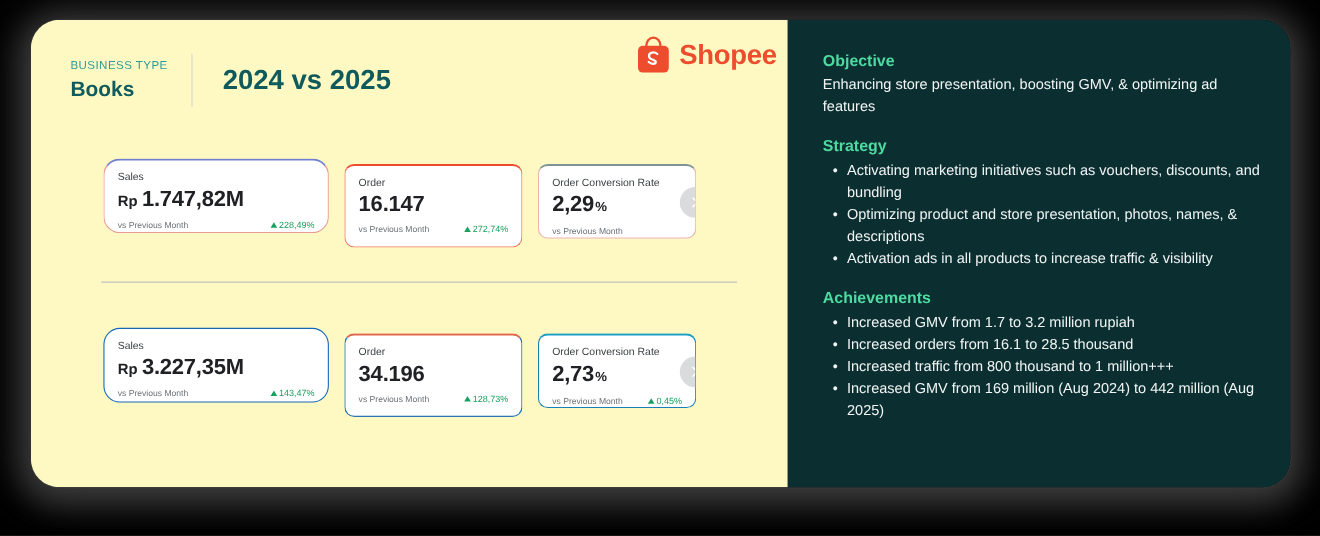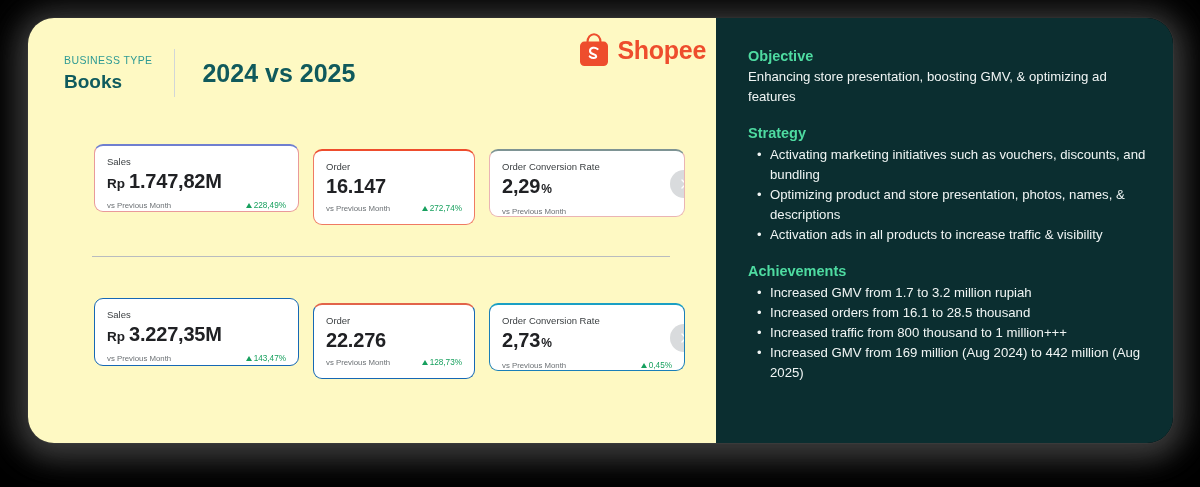--- a/index.html
+++ b/index.html
@@ -171,23 +171,23 @@
   }
   .tri {
     width: 0; height: 0;
     border-left: 3.4px solid transparent;
     border-right: 3.4px solid transparent;
     border-bottom: 5px solid #17a05e;
     display: inline-block;
   }
 
   
-  .c-sales { width: 205px; height: 68px; }
+  .c-sales { width: 205px; height: 68px; border-radius: 15px; }
   .c-order { width: 162px; height: 76px; }
-  .c-ocr   { width: 196px; height: 68px; }
+  .c-ocr   { width: 144px; height: 68px; }
 
   
   .row-a .c-sales {
     border: 1px solid #e99a9a;
     border-top: 2.5px solid #6f7fd0;
     margin-right: 14px;
   }
   .row-a .c-order {
     border: 1px solid #ef7a63;
     border-top: 2.5px solid #ee4d2d;
@@ -385,21 +385,21 @@
               <span>143,47%</span>
             </span>
           </div>
         </div>
       </div>
 
       <div class="card c-order">
         <div class="pad">
           <div class="card-label">Order</div>
           <div class="card-value">
-            <span class="num">22.276</span>
+            <span class="num">34.196</span>
             <span class="suffix"></span>
           </div>
           <div class="card-foot">
             <span class="foot-label">vs Previous Month</span>
             <span class="delta">
               <i class="tri"></i>
               <span>128,73%</span>
             </span>
           </div>
         </div>

